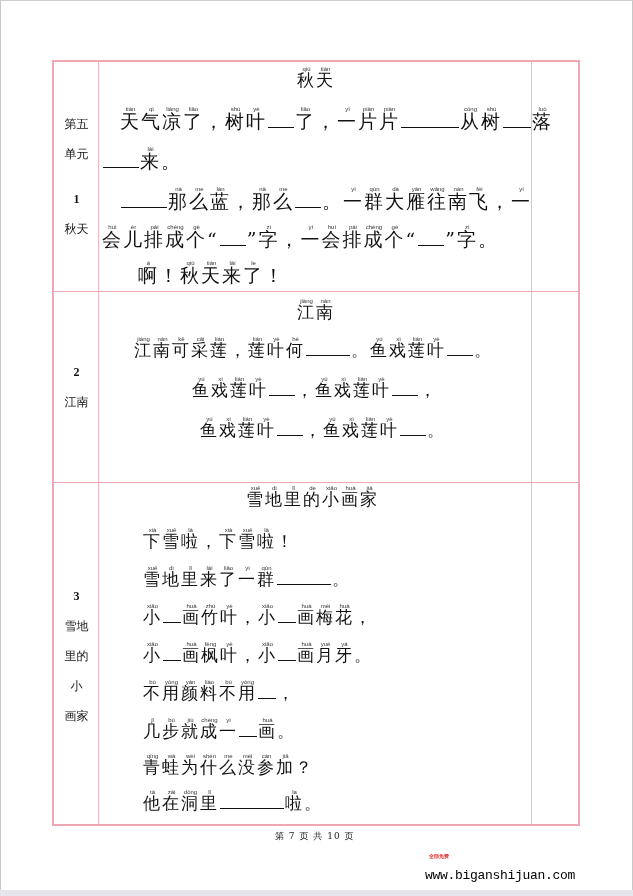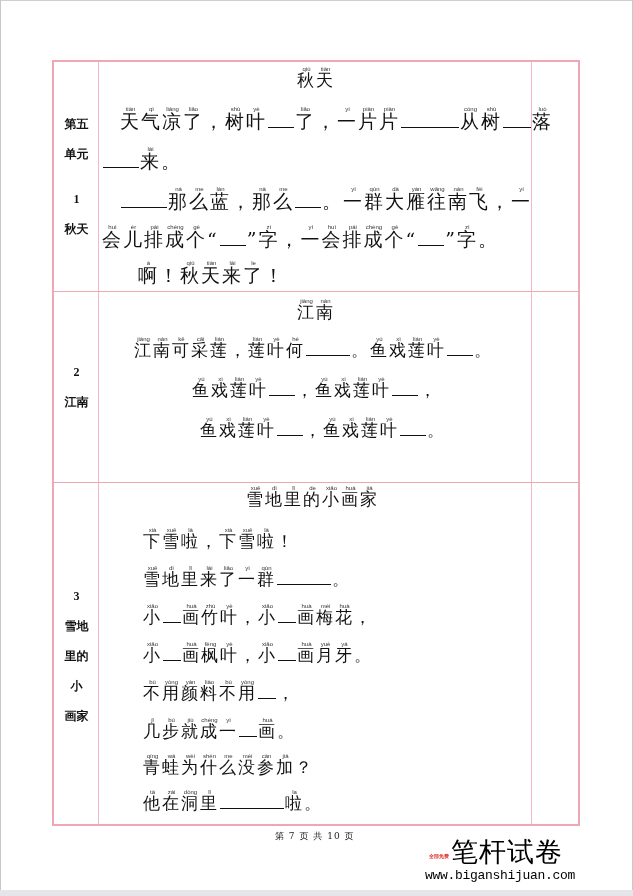--- a/index.html
+++ b/index.html
@@ -22,21 +22,21 @@
   }
   .vline { position: absolute; top: 0; bottom: 0; width: 1px; background: #f3b9c3; }
   .hline { position: absolute; left: 0; right: 0; height: 1px; background: #eea7b3; }
   .label-cell {
     position: absolute; left: 0; width: 45px;
     display: flex; flex-direction: column; align-items: center; justify-content: center;
     font-size: 12px; line-height: 1.0;
   }
   .label-cell .ln { display: block; margin: 9px 0; text-align: center; font-weight: normal; }
   .label-cell .ln.num { font-weight: bold; font-family: "Liberation Serif", serif; font-size: 12px; }
-  .label-cell .ln.bold { font-weight: bold; }
+  .label-cell .ln.bold { font-weight: normal; }
 
   .content { position: absolute; left: 46px; width: 432px; }
   .line {
     position: absolute; white-space: nowrap;
     font-size: 19px; letter-spacing: 2px;
   }
   .line.center { left: 0; right: 0; text-align: center; }
   ruby { ruby-position: over; }
   rt {
     font-family: "Liberation Sans", sans-serif;
@@ -165,17 +165,16 @@
       <div class="line" style="left:43px;top:306px;font-size:17px">
         <ruby><span>他</span><rt>tā</rt></ruby><ruby><span>在</span><rt>zài</rt></ruby><ruby><span>洞</span><rt>dòng</rt></ruby><ruby><span>里</span><rt>lǐ</rt></ruby><span class="blank" style="width:64px"></span><ruby><span>啦</span><rt>la</rt></ruby><span>。</span>
       </div>
     </div>
   </div>
 
   <div class="footer-page">第 7 页 共 10 页</div>
 
   <div class="brand">
     <span class="brand-free">全部免费</span>
-    <span class="brand-name">笔杆试卷</span>
     <span class="brand-url">www.biganshijuan.com</span>
   </div>
 </div>
 <div class="bottom-strip"></div>
 
 </body></html>

